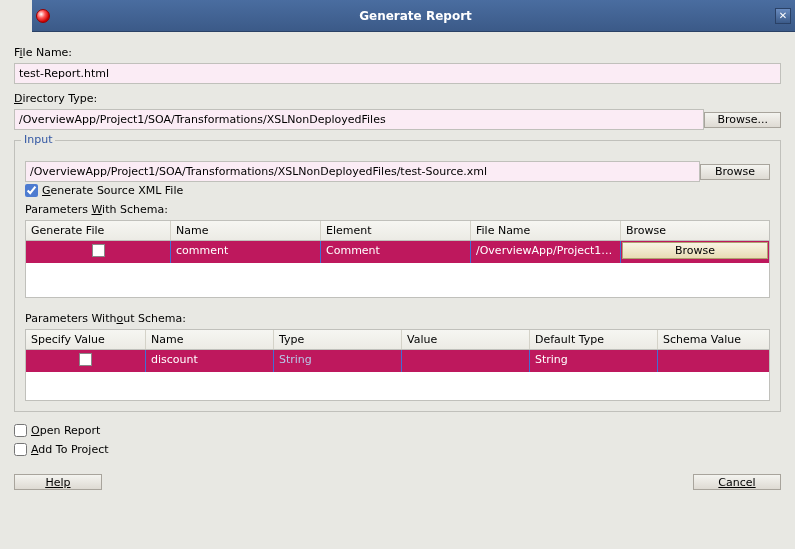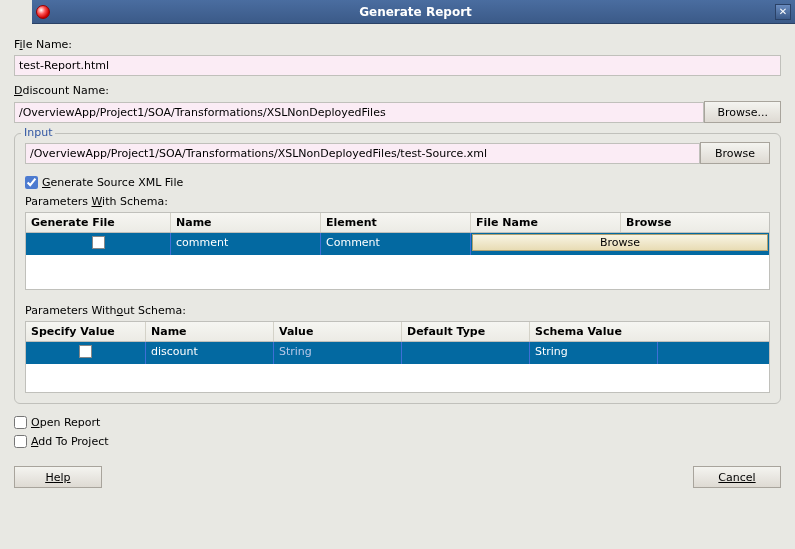--- a/index.html
+++ b/index.html
@@ -1,38 +1,38 @@
 <!DOCTYPE html>
 <html><head>
 <meta charset="utf-8">
 <style>
 * { box-sizing: border-box; margin: 0; padding: 0; }
 body { font-family: "DejaVu Sans", Arial, sans-serif; font-size: 11px; background: #e8e8e3; width: 795px; height: 549px; overflow: hidden; }
-.titlebar { background: linear-gradient(to bottom, #4a6da0, #3b5a88); height: 24px; display: flex; align-items: center; padding: 0 4px; color: #fff; font-weight: bold; border-bottom: 1px solid #2a4166; margin-left: 32px; }
+.titlebar { background: linear-gradient(to bottom, #4a6da0, #3b5a88); height: 32px; display: flex; align-items: center; padding: 0 4px; color: #fff; font-weight: bold; border-bottom: 1px solid #2a4166; margin-left: 32px; }
 .titlebar .icon { width: 14px; height: 14px; border-radius: 50%; background: radial-gradient(circle at 35% 35%, #fff 0%, #f55 35%, #c00 70%); margin-right: 6px; border: 1px solid #900; }
 .titlebar .title { flex: 1; text-align: center; font-size: 12px; }
 .titlebar .close { width: 16px; height: 16px; background: linear-gradient(to bottom,#6a8cc0,#3b5a88); border: 1px solid #2a4166; display: flex; align-items: center; justify-content: center; font-size: 10px; color: #fff; }
 .content { padding: 10px 14px 8px 14px; }
 .field-label { margin: 4px 0 4px 0; }
 .underline { text-decoration: underline; }
 .text-input { width: 100%; height: 21px; border: 1px solid #c0c0bb; background: #fbecf5; padding: 2px 4px; font-size: 11px; font-family: inherit; }
 .row-with-btn { display: flex; align-items: center; }
 .row-with-btn .text-input { flex: 1; }
-.btn { height: 22px; background: linear-gradient(to bottom,#f4f4f0,#dedad3); border: 1px solid #a8a49c; padding: 0 12px; font-size: 11px; font-family: inherit; cursor: default; }
+.btn { height: 16px; background: linear-gradient(to bottom,#f4f4f0,#dedad3); border: 1px solid #a8a49c; padding: 0 12px; font-size: 11px; font-family: inherit; cursor: default; }
 .btn.wide { min-width: 88px; text-decoration: underline; }
-.fieldset { border: 1px solid #c0c0bb; border-radius: 6px; margin-top: 10px; padding: 8px 10px 10px 10px; position: relative; }
+.fieldset { border: 1px solid #c0c0bb; border-radius: 0; margin-top: 10px; padding: 20px 10px 10px 10px; position: relative; }
 .fieldset .legend { position: absolute; top: -8px; left: 6px; background: #e8e8e3; padding: 0 3px; color: #3156a3; font-size: 11px; }
 .checkbox-row { display: flex; align-items: center; gap: 4px; margin: 6px 0; }
 .checkbox-row input { width: 13px; height: 13px; accent-color: #4d7bd0; }
 .table-wrap { border: 1px solid #c0c0bb; background: #fff; }
 .table-head, .table-row { display: flex; }
-.table-head { background: linear-gradient(to bottom,#f6f6f2,#ecebe5); border-bottom: 1px solid #c0c0bb; font-weight: bold; }
+.table-head { background: linear-gradient(to bottom,#f6f6f2,#ecebe5); border-bottom: 1px solid #c0c0bb; }
 .th, .td { padding: 3px 5px; font-size: 11px; border-right: 1px solid #d4d2c8; overflow: hidden; text-overflow: ellipsis; white-space: nowrap; }
 .th:last-child, .td:last-child { border-right: none; }
-.table-row.selected { background: #0369a1; color: #fff; }
+.table-row.selected { background: #be185d; color: #fff; }
 .table-row.selected .td { border-right-color: #3f6fd6; }
 .table-body { min-height: 56px; }
 .table-body.short { min-height: 50px; }
 .td.center { text-align: center; }
 .td .cell-cb { width: 13px; height: 13px; background: #fff; border: 1px solid #888; display: inline-block; }
 .td .cell-btn { width: 100%; height: 17px; background: linear-gradient(to bottom,#f8f4e4,#e8dcb4); border: 1px solid #b0a070; font-size: 11px; display: flex; align-items: center; justify-content: center; color: #000; }
 .td.dim { color: #b8c8e8; }
 .bottom-checks { margin-top: 12px; }
 .footer { display: flex; align-items: center; padding: 4px 14px 10px 14px; }
 .footer .spacer { flex: 1; }
@@ -47,36 +47,36 @@
 </div>
 
 <div class="content">
 
   <div class="field-label">
     <span>F</span><span class="underline">i</span><span>le Name:</span>
   </div>
   <input class="text-input" value="test-Report.html" style="">
 
   <div class="field-label" style="margin-top:8px">
-    <span></span><span class="underline">D</span><span>discount Name:</span>
+    <span></span><span class="underline">D</span><span>irectory Type:</span>
   </div>
   <div class="row-with-btn">
     <input class="text-input" value="/OverviewApp/Project1/SOA/Transformations/XSLNonDeployedFiles" style="">
     <button class="btn">Browse...</button>
   </div>
 
   <div class="fieldset">
     <div class="legend">Input</div>
 
     <div class="row-with-btn">
       <input class="text-input" value="/OverviewApp/Project1/SOA/Transformations/XSLNonDeployedFiles/test-Source.xml" style="">
       <button class="btn" style="min-width:70px">Browse</button>
     </div>
 
-    <div class="checkbox-row" style="margin-top:12px">
+    <div class="checkbox-row" style="margin-top:2px">
       <input type="checkbox" checked="" style="">
       <span>
         <span></span><span class="underline">G</span><span>enerate Source XML File</span>
       </span>
     </div>
 
     <div class="field-label" style="margin-top:2px">
       <span>Parameters </span><span class="underline">W</span><span>ith Schema:</span>
     </div>
     <div class="table-wrap">
@@ -85,34 +85,36 @@
         <div class="th" style="width:150px">Name</div>
         <div class="th" style="width:150px">Element</div>
         <div class="th" style="width:150px">File Name</div>
         <div class="th" style="flex:1">Browse</div>
       </div>
       <div class="table-body">
         <div class="table-row selected">
           <div class="td center" style="width:145px"><span class="cell-cb"></span></div>
           <div class="td" style="width:150px">comment</div>
           <div class="td" style="width:150px">Comment</div>
+          <div class="td" style="width:150px">/OverviewApp/Project1/...</div>
           <div class="td" style="flex:1;padding:1px">
               <div class="cell-btn">Browse</div>
             </div>
         </div>
       </div>
     </div>
 
     <div class="field-label" style="margin-top:14px">
       <span>Parameters With</span><span class="underline">o</span><span>ut Schema:</span>
     </div>
     <div class="table-wrap">
       <div class="table-head">
         <div class="th" style="width:120px">Specify Value</div>
         <div class="th" style="width:128px">Name</div>
+        <div class="th" style="width:128px">Type</div>
         <div class="th" style="width:128px">Value</div>
         <div class="th" style="width:128px">Default Type</div>
         <div class="th" style="flex:1">Schema Value</div>
       </div>
       <div class="table-body short">
         <div class="table-row selected">
           <div class="td center" style="width:120px"><span class="cell-cb"></span></div>
           <div class="td" style="width:128px">discount</div>
           <div class="td dim" style="width:128px">String</div>
           <div class="td" style="width:128px"></div>

